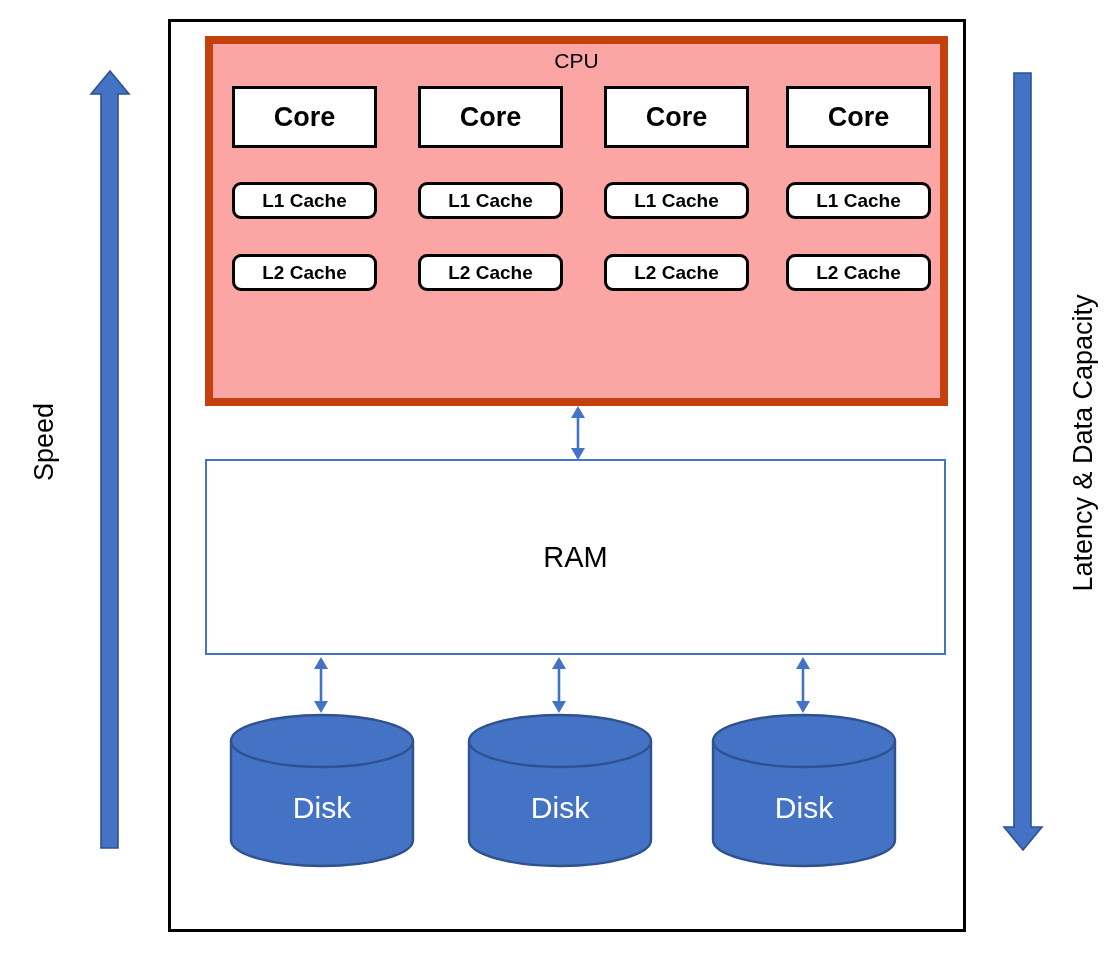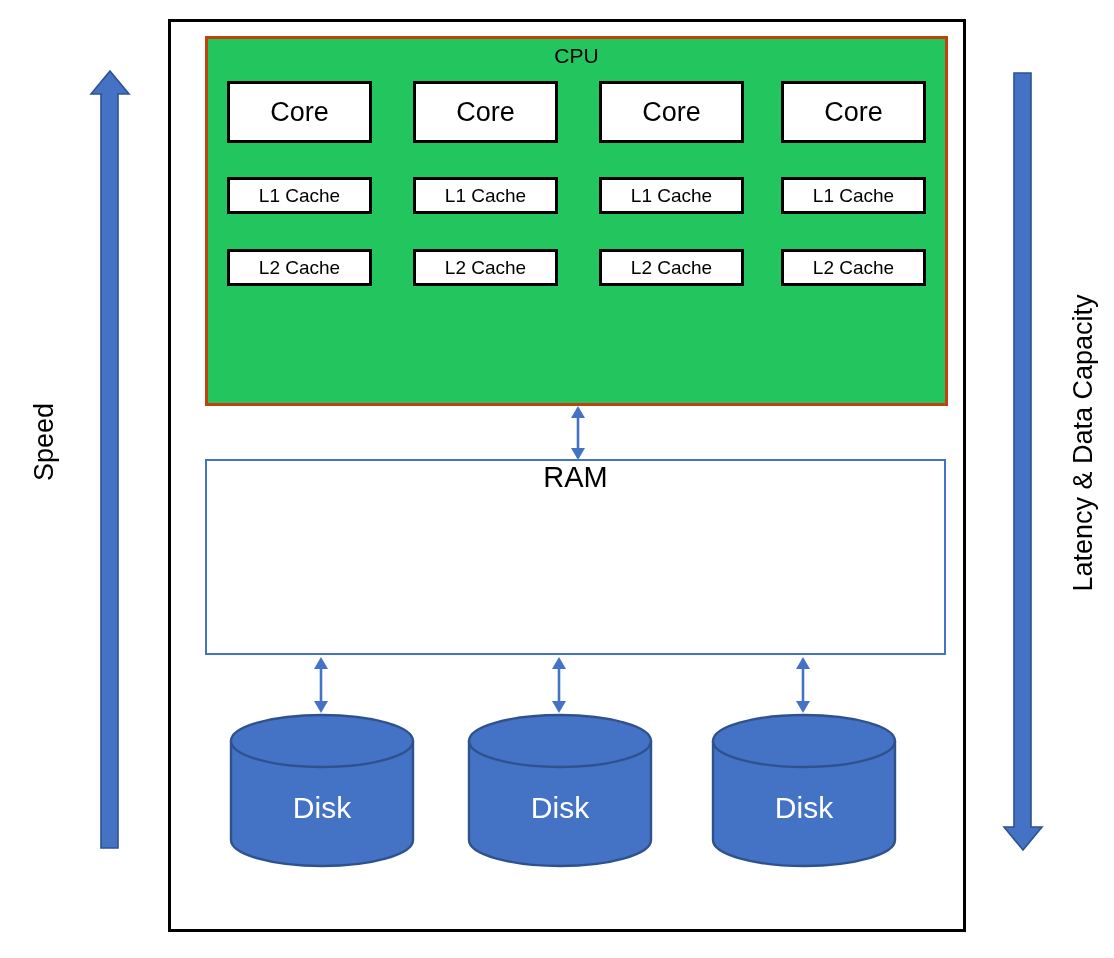--- a/index.html
+++ b/index.html
@@ -2,29 +2,29 @@
 <html><head>
 <meta charset="utf-8">
 <style>
   html,body{margin:0;padding:0;background:#fff;}
   .canvas{
     position:relative;width:1114px;height:958px;background:#ffffff;
     font-family:"Liberation Sans", sans-serif;color:#111;overflow:hidden;
   }
   .abs{position:absolute;box-sizing:border-box;}
   .outer-box{border:3px solid #000;background:#fff;}
-  .cpu-box{border:3px solid #c2410c;background:#22c55e;}
+  .cpu-box{border:8px solid #c2410c;background:#fca5a5;}
   .cpu-title{position:absolute;left:0;top:5px;width:100%;text-align:center;
     font-size:21px;color:#000;}
   .cell{position:absolute;box-sizing:border-box;border:3px solid #000;background:#fff;
-    display:flex;align-items:center;justify-content:center;color:#000;}
+    display:flex;align-items:center;justify-content:center;color:#000;font-weight:bold;}
   .core-cell{font-size:27px;}
-  .cache-cell{font-size:19px;}
+  .cache-cell{font-size:19px;border-radius:9px;}
   .ram-box{border:2px solid #4472C4;background:#fff;display:flex;
-    justify-content:center;font-size:29px;color:#000;}
+    align-items:center;justify-content:center;font-size:29px;color:#000;}
   .vlabel{position:absolute;white-space:nowrap;font-size:27px;color:#000;
     transform:translate(-50%,-50%) rotate(-90deg);}
   svg{display:block;}
 </style>
 </head>
 <body>
 
 <div class="canvas">
 
   <div class="abs outer-box" style="left:168px;top:19px;width:798px;height:913px;"></div>

